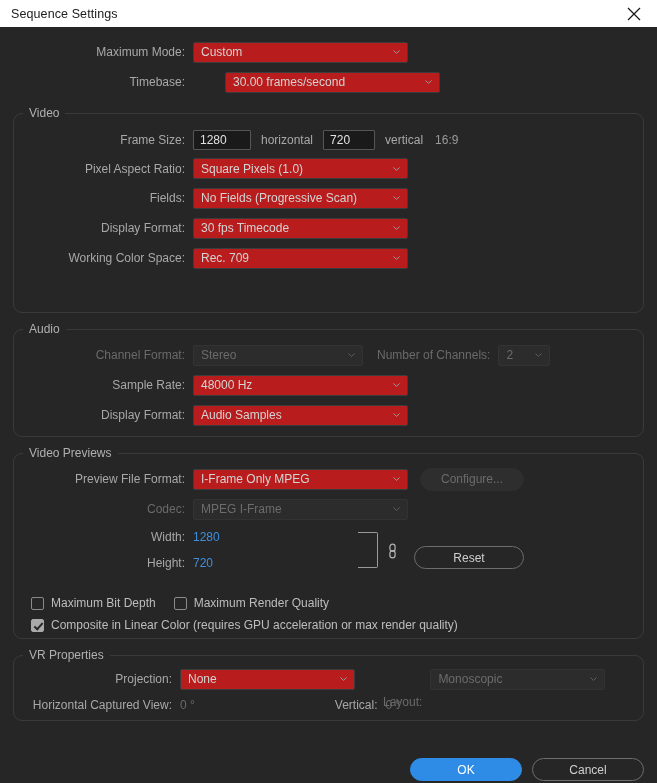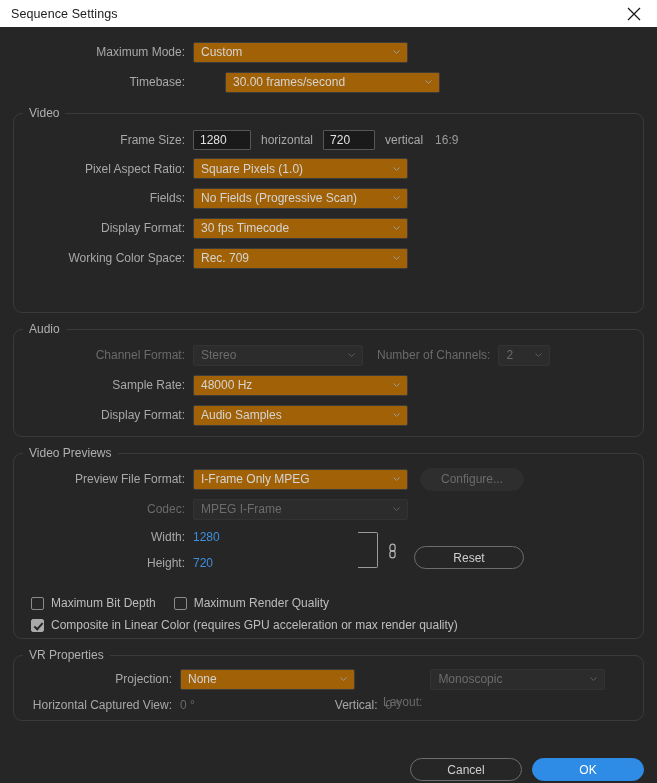--- a/index.html
+++ b/index.html
@@ -62,21 +62,21 @@
   }
   .lbl.dis { color: #6a6a6a; }
 
   
   .lbl-w { width: 180px; }
 
   
   .select {
     position: relative;
     height: 21px;
-    background: #a16207;
+    background: #b91c1c;
     border: 1px solid #3c3c3c;
     border-radius: 2px;
     display: flex;
     align-items: center;
     padding: 0 20px 0 7px;
     color: #d4d4d4;
     font-size: 12px;
     cursor: pointer;
     white-space: nowrap;
     overflow: hidden;
@@ -460,21 +460,21 @@
 
     <div class="row" style="height:24px;">
       <span class="lbl" style="width:166px;">Horizontal Captured View:</span>
       <span class="dimval">0 °</span>
       <span class="lbl" style="width:auto;padding-left:140px;padding-right:8px;">Vertical:</span>
       <span class="dimval">0 °</span>
     </div>
   </fieldset>
 
   <div class="footer">
+    <div class="pill primary btn-ok">
+      <span>OK</span>
+    </div>
     <div class="pill btn-cancel">
       <span>Cancel</span>
     </div>
-    <div class="pill primary btn-ok">
-      <span>OK</span>
-    </div>
   </div>
 
 </div>
 
 </body></html>

